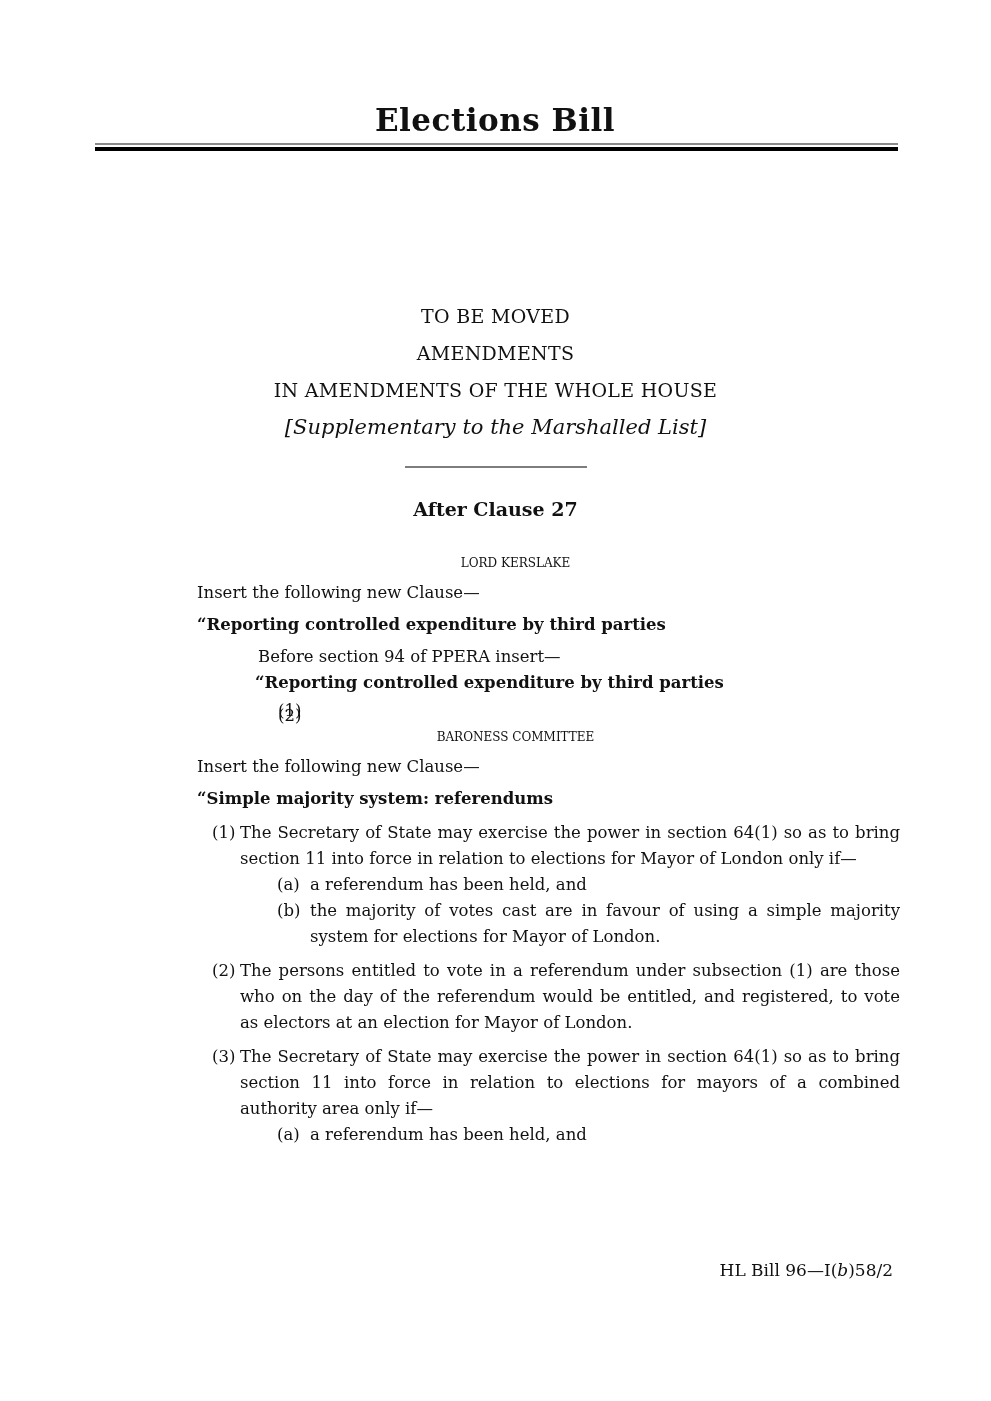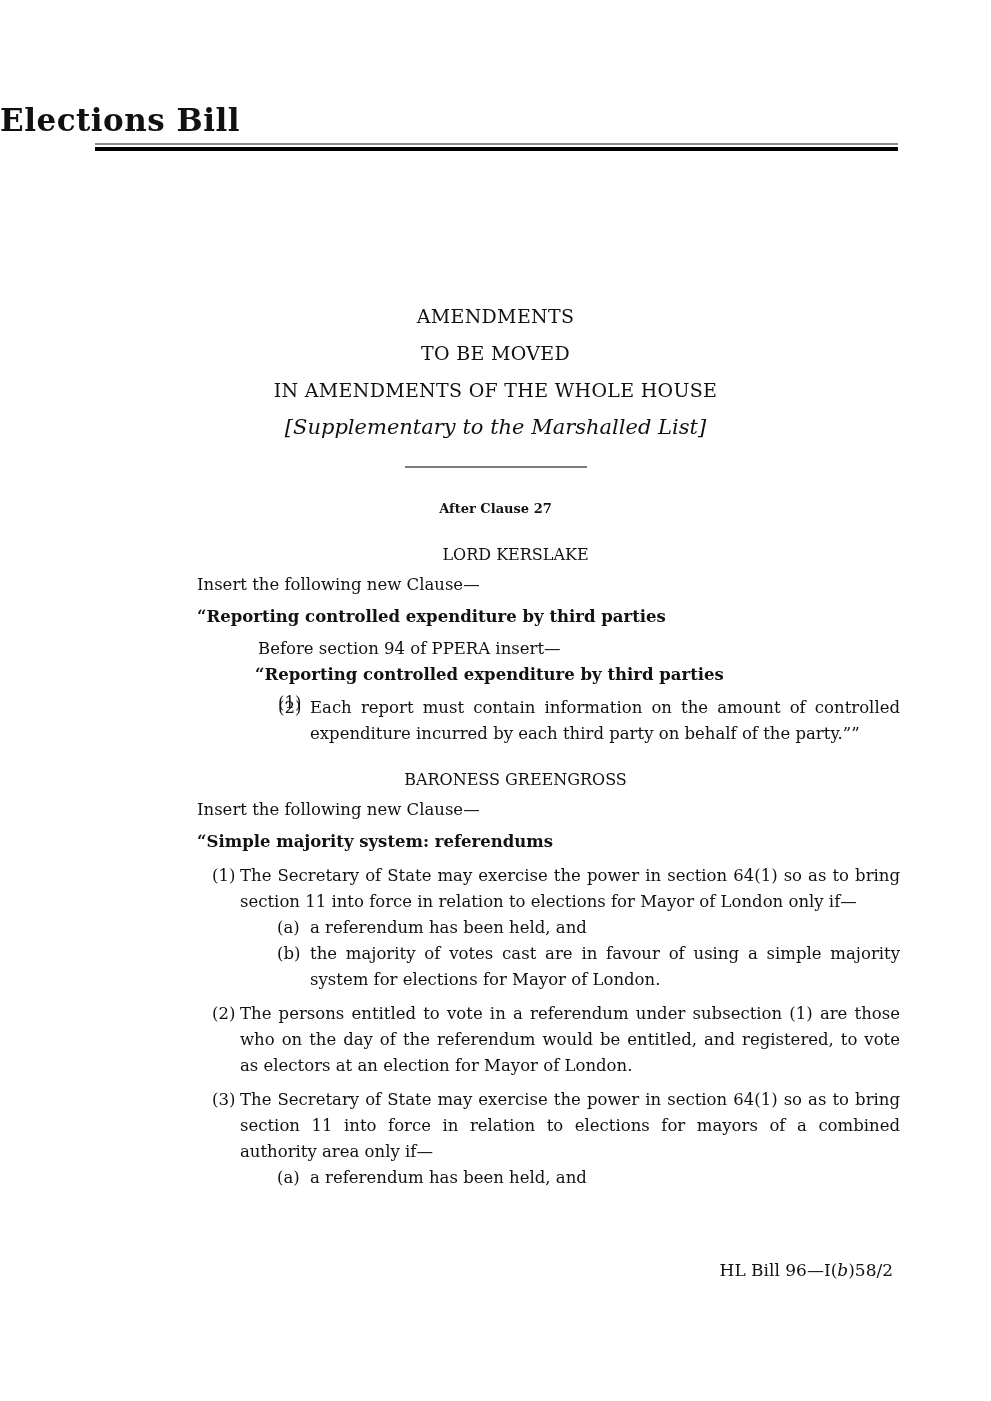--- a/index.html
+++ b/index.html
@@ -15,21 +15,21 @@
     background: #ffffff;
     color: #111111;
     font-family: "DejaVu Serif", serif;
     font-size: 16.5px;
     line-height: 26px;
     box-sizing: border-box;
     overflow: hidden;
   }
   .title {
     margin: 100px 1px 0 0;
-    text-align: left;
+    text-align: center;
     font-size: 31px;
     line-height: 40px;
     font-weight: bold;
     letter-spacing: 0.5px;
   }
   .rule-double {
     margin: 3px 93px 0 95px;
   }
   .rule-gray { height: 2px; background: #8a8a8a; margin-bottom: 2px; }
   .rule-black { height: 4px; background: #000000; }
@@ -52,28 +52,28 @@
     width: 182px;
     height: 2px;
     background: #7d7d7d;
     margin: 20px auto 0 auto;
   }
 
   .place-heading {
     margin-top: 28px;
     text-align: center;
     font-weight: bold;
-    font-size: 13px;
+    font-size: 19px;
     line-height: 26px;
   }
   .place-heading.second { margin-top: 12px; }
   .mover {
-    margin-top: 20px;
+    margin-top: 28px;
     text-align: center;
-    font-size: 16px;
+    font-size: 12px;
     line-height: 26px;
     padding-left: 40px;
   }
   .body-block {
     margin-left: 197px;
     margin-right: 91px;
   }
   .instruction { margin-top: 4px; }
   .clause-title { margin-top: 6px; font-weight: bold; }
   .leadin { margin-top: 6px; margin-left: 61px; }
@@ -122,48 +122,47 @@
 <div class="page">
 
   <h1 class="title">Elections Bill</h1>
 
   <div class="rule-double">
     <div class="rule-gray"></div>
     <div class="rule-black"></div>
   </div>
 
   <div class="front-matter">
+    <div class="fm-line">TO BE MOVED</div>
     <div class="fm-line">AMENDMENTS</div>
-    <div class="fm-line">TO BE MOVED</div>
     <div class="fm-line">IN AMENDMENTS OF THE WHOLE HOUSE</div>
     <div class="fm-note">[Supplementary to the Marshalled List]</div>
   </div>
 
   <div class="short-rule"></div>
 
   <section>
     <div class="place-heading">After Clause 27</div>
     <div class="mover">LORD KERSLAKE</div>
     <div class="body-block">
       <div class="instruction">Insert the following new Clause—</div>
       <div class="clause-title">“Reporting controlled expenditure by third parties</div>
       <div class="leadin">Before section 94 of PPERA insert—</div>
       <div class="quoted-heading">“Reporting controlled expenditure by third parties</div>
       <div class="q-item">
         <span class="num">(1)</span>
       </div>
       <div class="q-item gap7">
         <span class="num">(2)</span>
-        <span class="txt">Each report must contain information on the amount of controlled expenditure incurred by each third party on behalf of the party.””</span>
       </div>
     </div>
   </section>
 
   <section>
-    <div class="mover">BARONESS GREENGROSS</div>
+    <div class="mover">BARONESS COMMITTEE</div>
     <div class="body-block">
       <div class="instruction">Insert the following new Clause—</div>
       <div class="clause-title">“Simple majority system: referendums</div>
 
       <div class="l1-item">
         <span class="num">(1)</span>
         <span class="txt">The Secretary of State may exercise the power in section 64(1) so as to bring section 11 into force in relation to elections for Mayor of London only if—</span>
       </div>
       <div class="l2-item">
         <span class="num">(a)</span>

